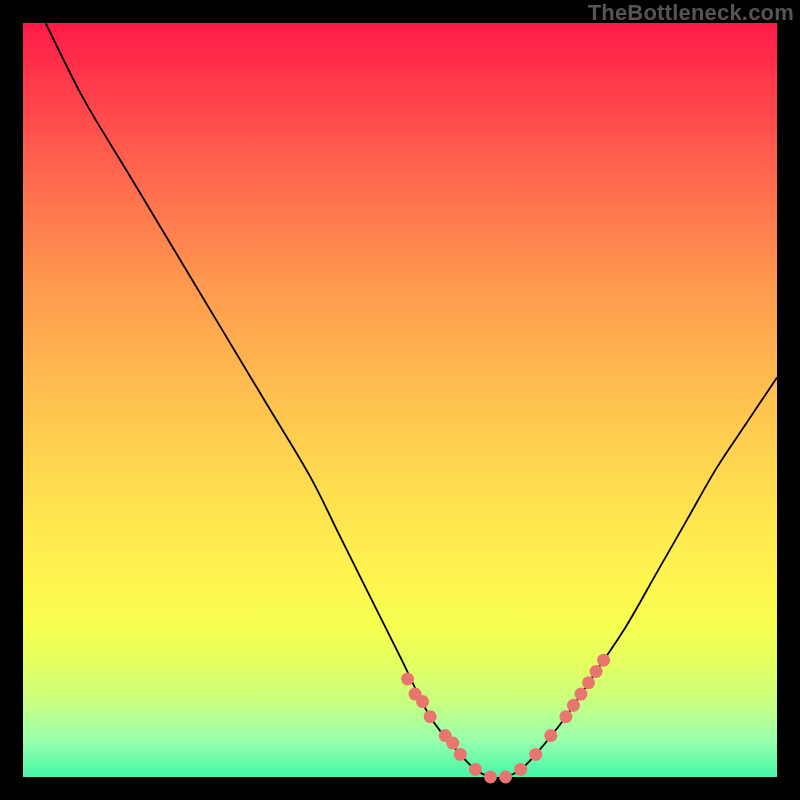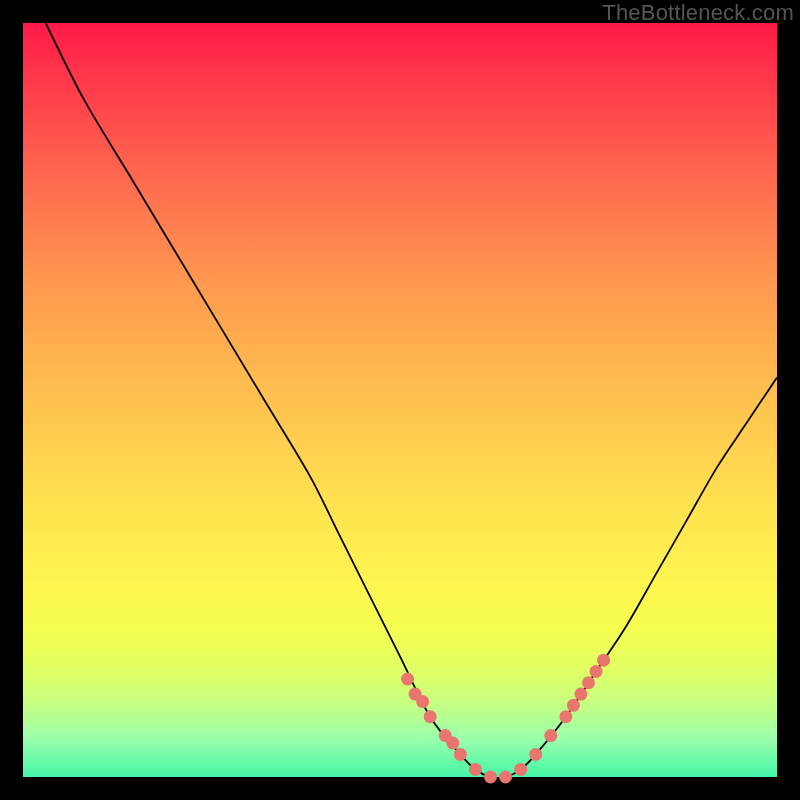--- a/index.html
+++ b/index.html
@@ -32,21 +32,21 @@
       #9affac 95%,
       #44f7a6 100%
     );
   }
   .watermark {
     position: absolute;
     top: 0px;
     right: 6px;
     color: #555;
     font-size: 22px;
-    font-weight: 400;
+    font-weight: 700;
     letter-spacing: 0.2px;
     user-select: none;
   }
   svg.plot {
     position: absolute;
     left: 23px;
     top: 23px;
     width: 754px;
     height: 754px;
     overflow: visible;

